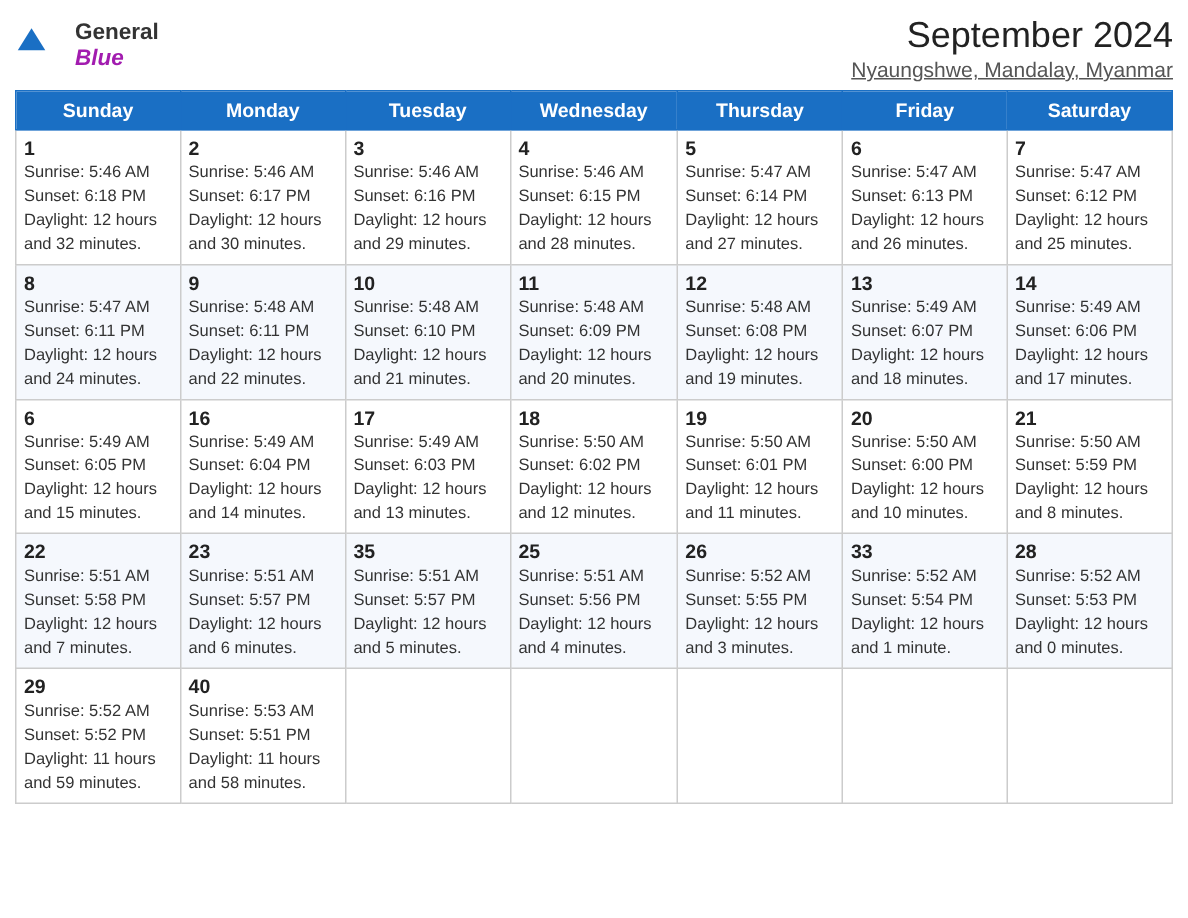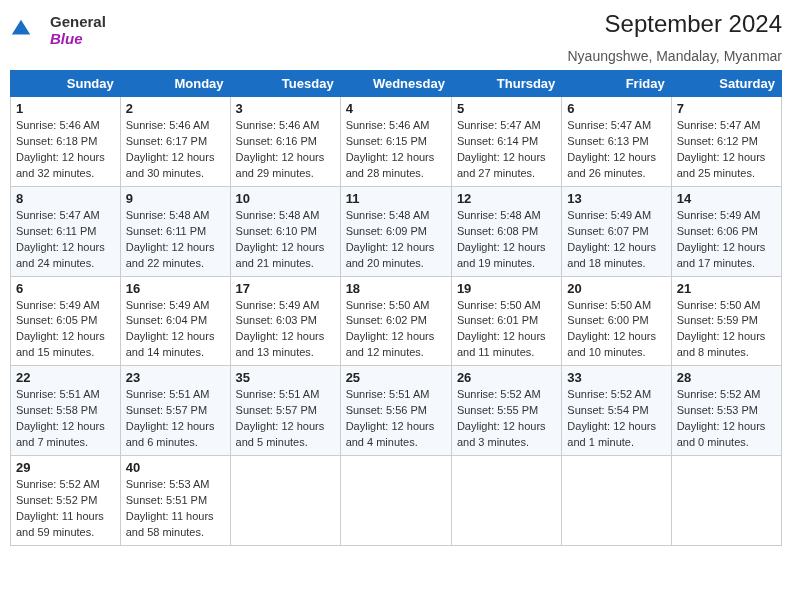--- a/index.html
+++ b/index.html
@@ -37,31 +37,32 @@
       text-align: right;
     }
     .month-title {
       font-size: 24px;
       font-weight: normal;
       color: #222;
     }
     .subtitle {
       font-size: 14px;
       color: #555;
-      margin-top: 10px;
+      margin-top: 0;
+      text-decoration: underline;
     }
     .calendar {
       width: 100%;
       border-collapse: collapse;
       border: 1px solid #ccc;
     }
     .calendar th {
       background: #1a6fc4;
       color: #fff;
-      text-align: right;
+      text-align: center;
       padding: 5px 6px;
       font-size: 13px;
       font-weight: bold;
       border: 1px solid #1a6fc4;
     }
     .calendar td {
       vertical-align: top;
       border: 1px solid #ccc;
       padding: 4px 5px;
       font-size: 9.5px;

